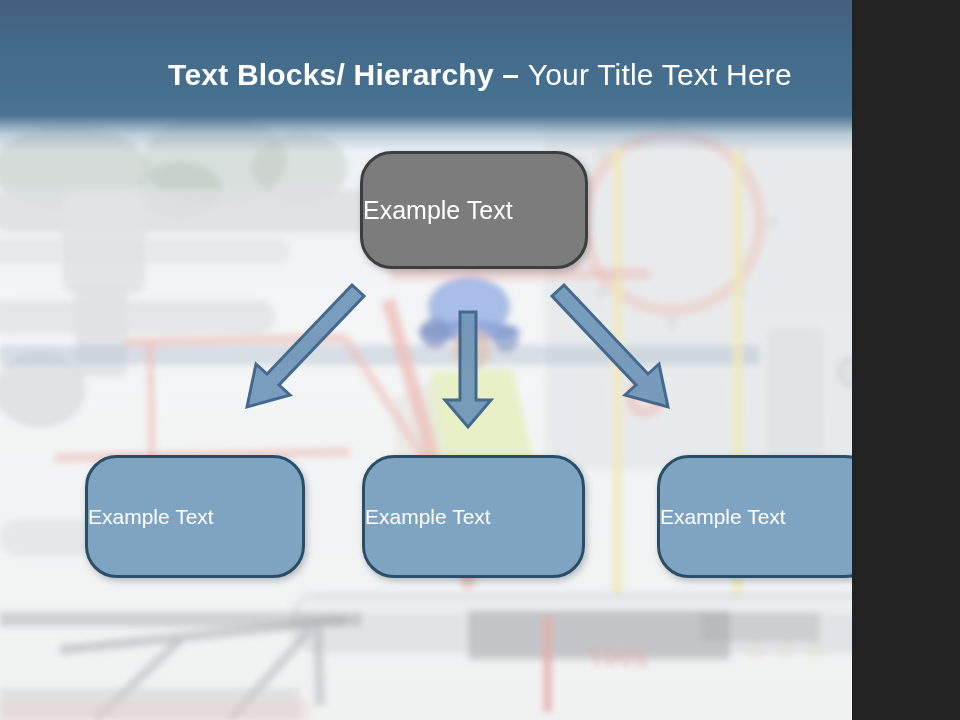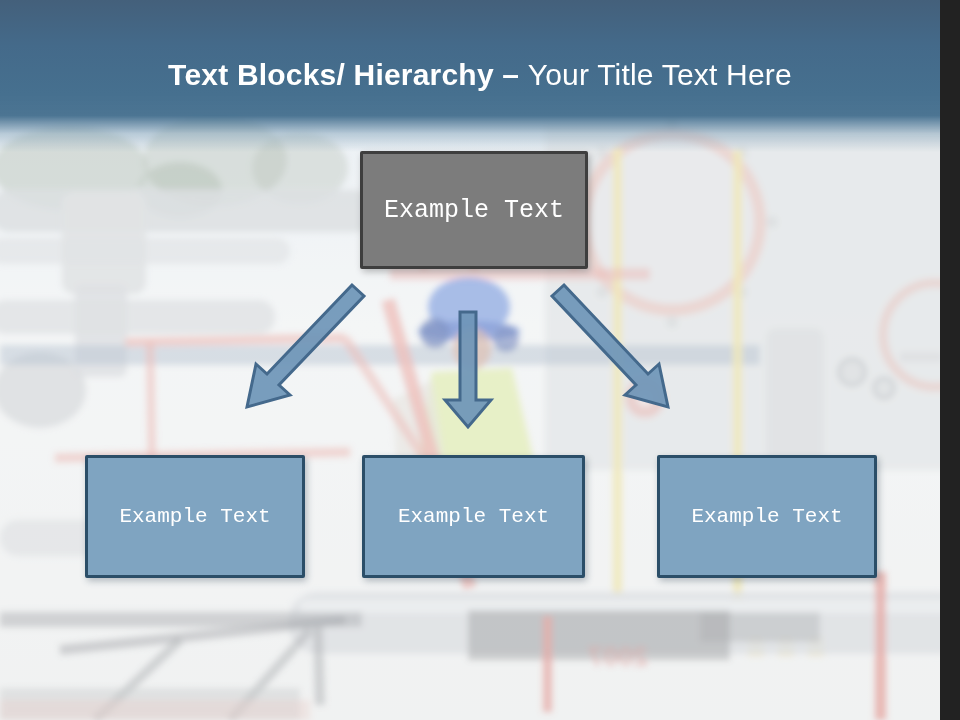--- a/index.html
+++ b/index.html
@@ -1,17 +1,17 @@
 <!DOCTYPE html>
 <html><head>
 <meta charset="utf-8">
 <style>
   html,body{margin:0;padding:0;background:#222;}
   #slide{
-    position:relative;width:940px;height:720px;overflow:hidden;
+    position:relative;width:852px;height:720px;overflow:hidden;
     background:#eef0f1;font-family:"Liberation Sans",sans-serif;
     -webkit-user-select:none;user-select:none;
   }
   
   #photo{position:absolute;left:0;top:0;width:960px;height:720px;}
   
   #header{
     position:absolute;left:0;top:0;width:960px;height:152px;
     background:linear-gradient(180deg,
       #44607b 0%, #446a8a 30%, #46708f 62%,
@@ -21,23 +21,23 @@
   }
   #title{
     position:absolute;left:0;top:57px;width:960px;
     text-align:center;color:#ffffff;font-size:30px;line-height:36px;
     letter-spacing:0.2px;white-space:nowrap;
   }
   #title .t-bold{font-weight:700;}
   #title .t-reg{font-weight:400;}
   
   .node{
-    position:absolute;border-radius:2px;display:flex;
-    align-items:center;justify-content:center;color:#ffffff;
-    text-align:center;box-sizing:border-box;font-family:Liberation Mono, monospace;
+    position:absolute;border-radius:32px;display:flex;
+    align-items:center;justify-content:flex-start;color:#ffffff;
+    text-align:center;box-sizing:border-box;
   }
   #root-box{
     left:360px;top:151px;width:228px;height:118px;
     background:#7c7c7c;border:3px solid #3e3e3e;
     font-size:25px;box-shadow:2px 3px 7px rgba(0,0,0,0.25);
   }
   .child-box{
     top:455px;width:220px;height:123px;
     background:#7fa4c1;border:3px solid #2b4e68;
     font-size:21px;box-shadow:2px 3px 7px rgba(25,45,65,0.30);

